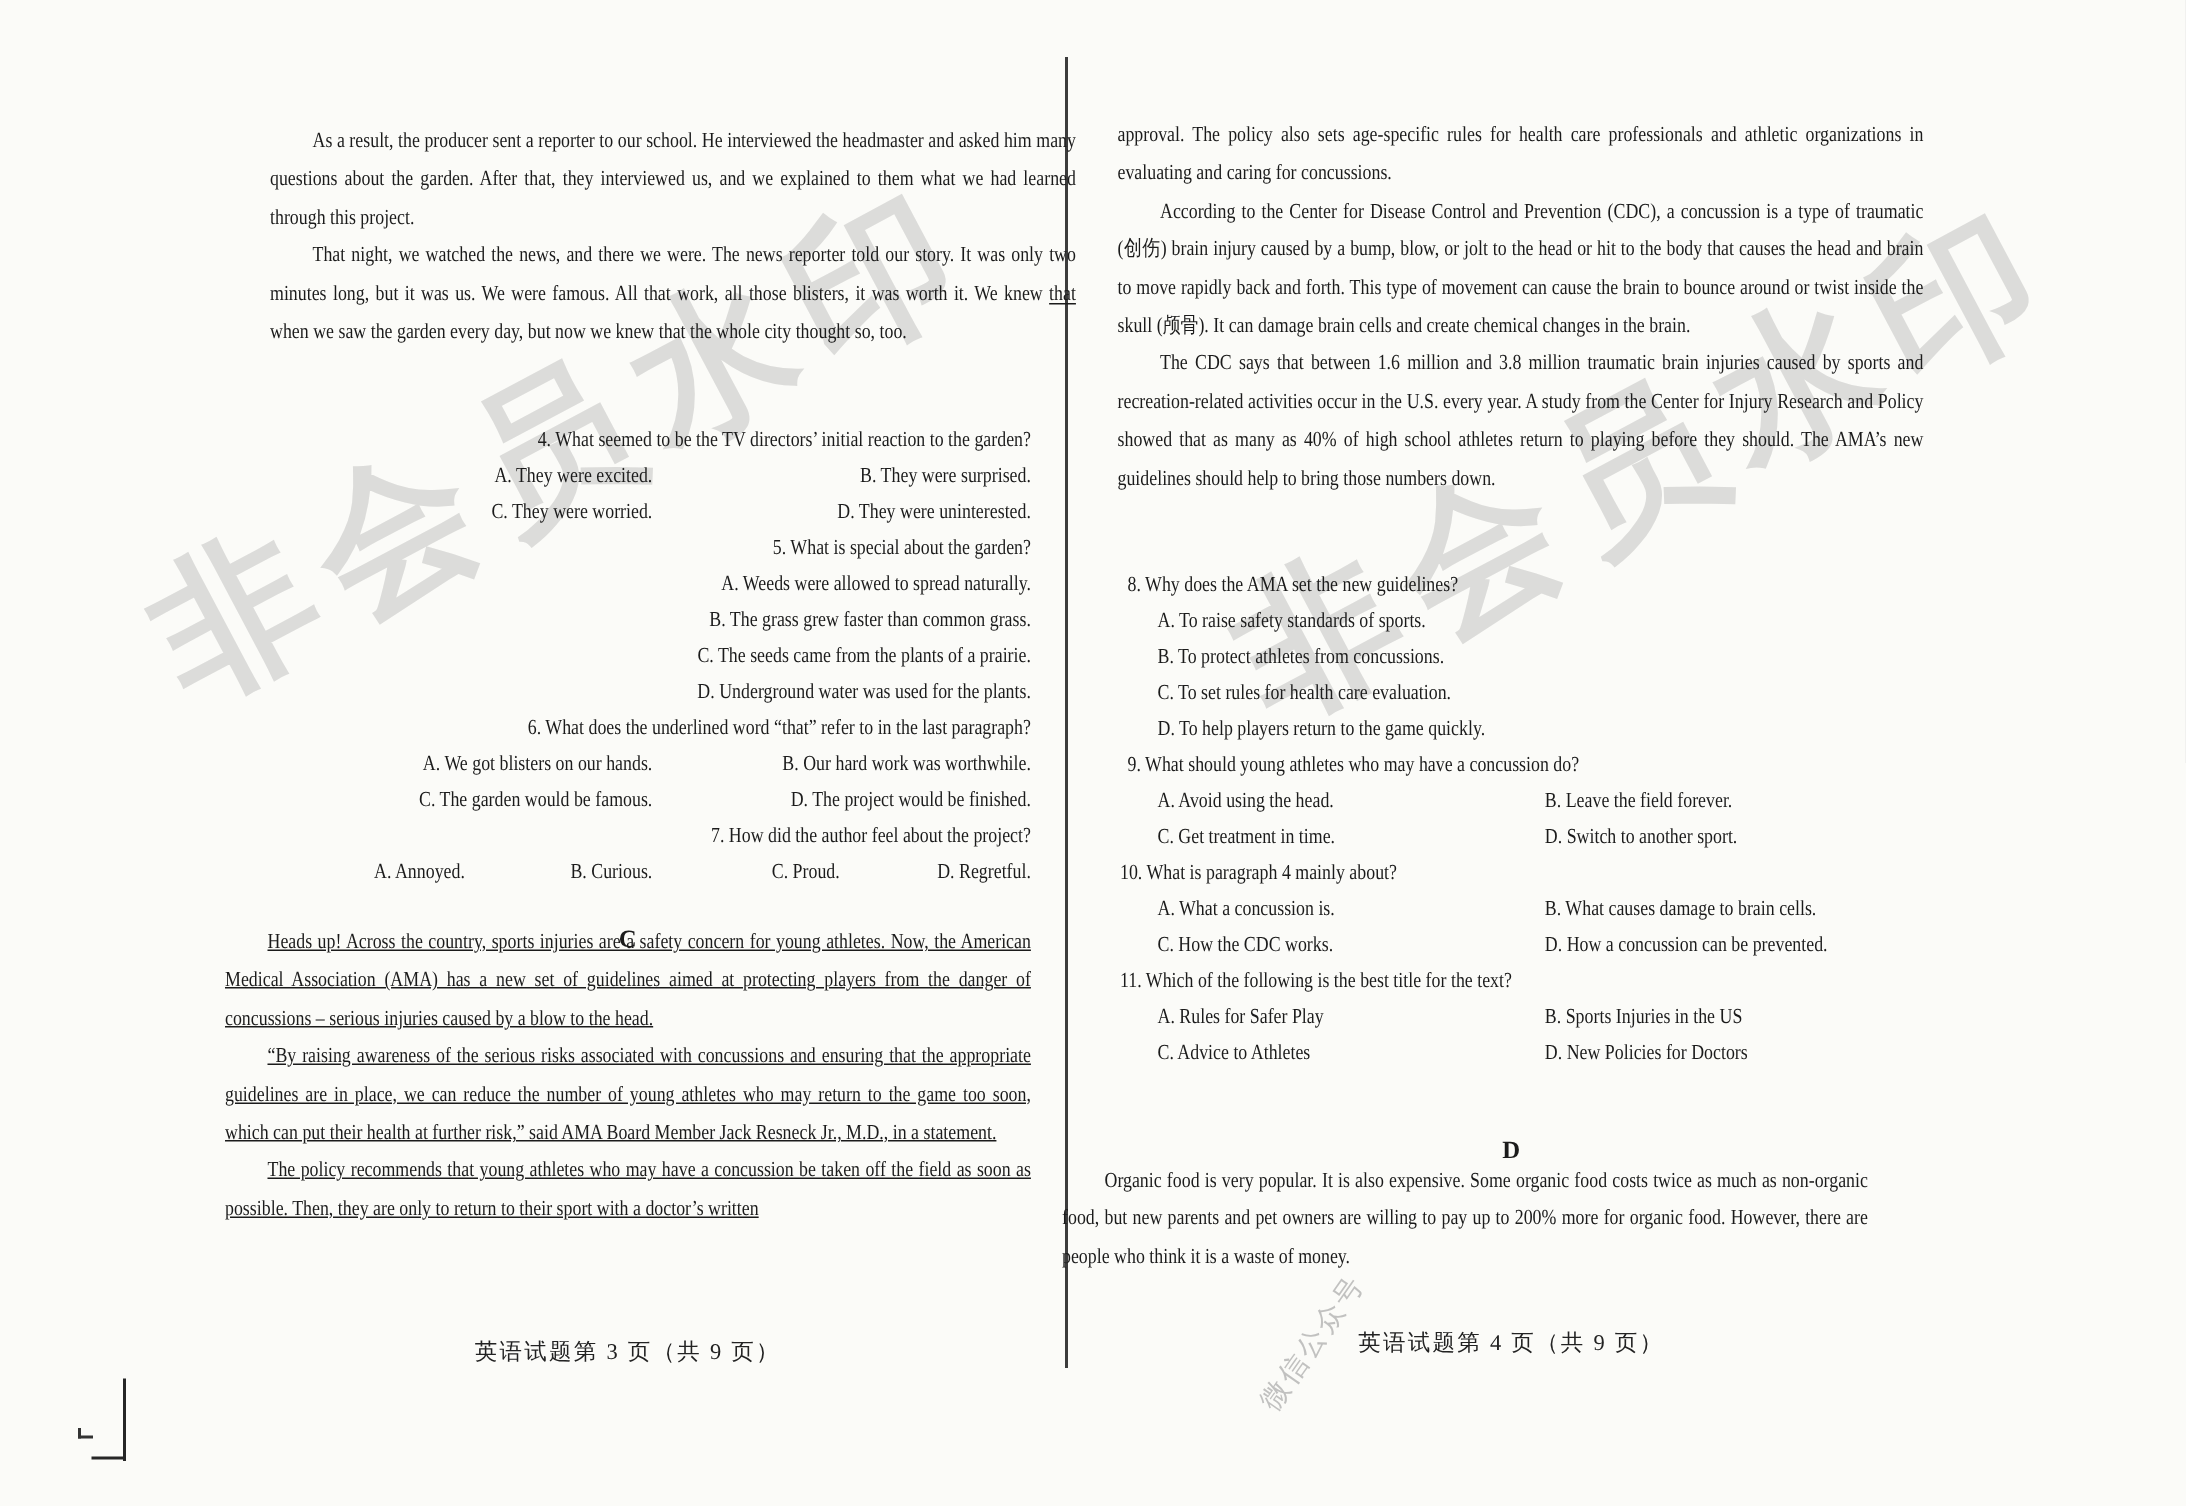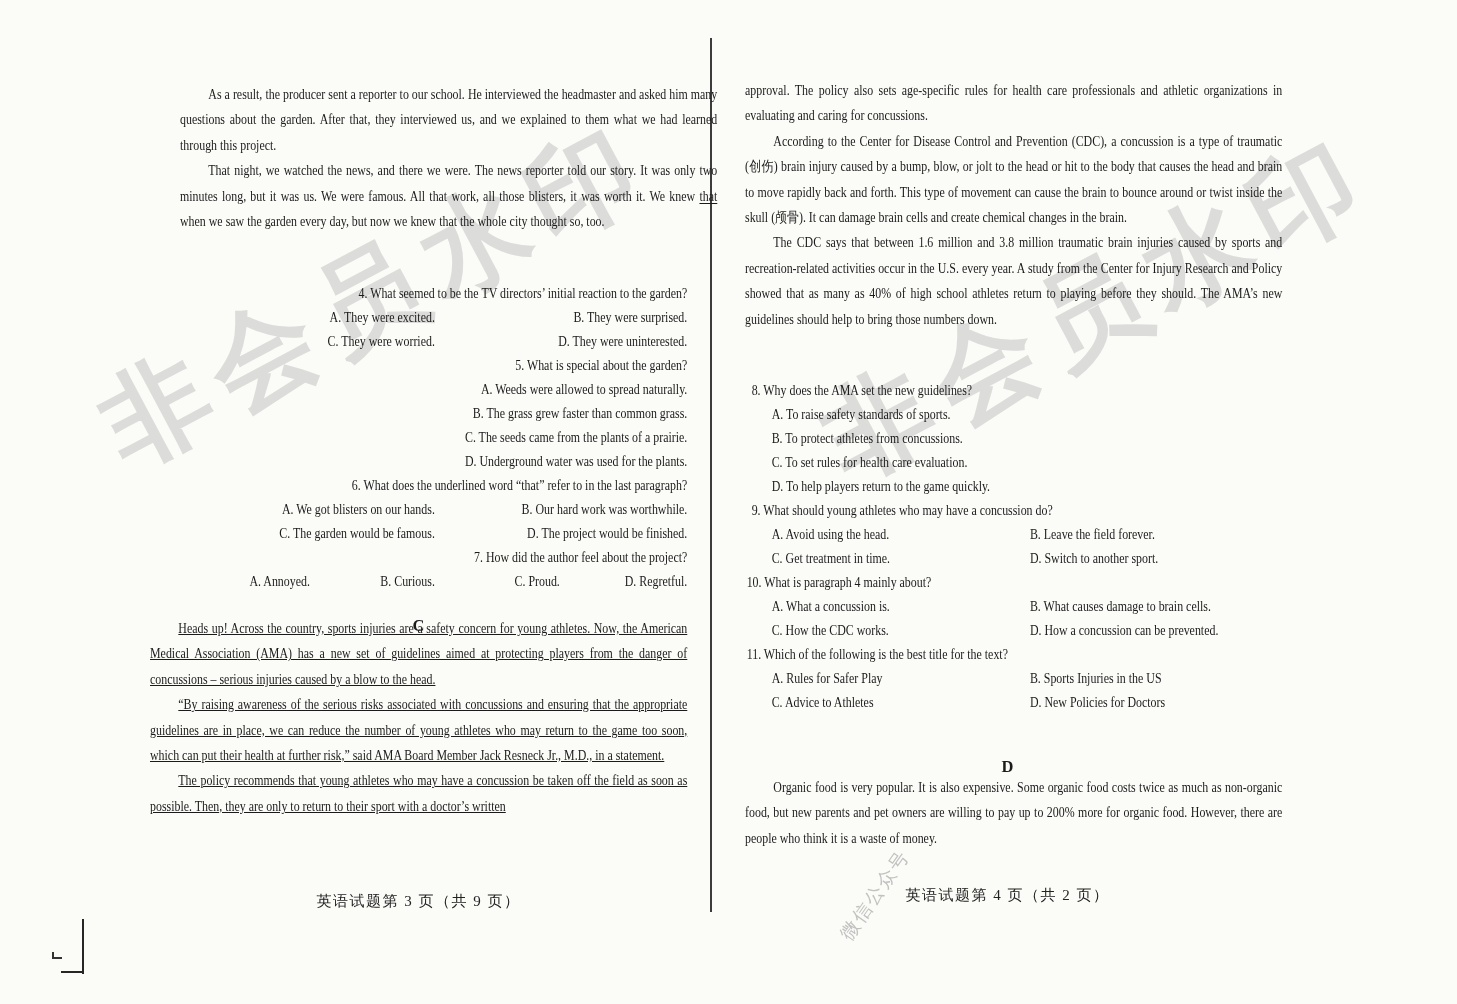--- a/index.html
+++ b/index.html
@@ -198,21 +198,21 @@
           <span class="opt">B. Sports Injuries in the US</span>
           <span class="opt">C. Advice to Athletes</span>
           <span class="opt">D. New Policies for Doctors</span>
         </div>
       </div>
     </div>
   </div>
 
   <div class="section-heading" style="left:745px;top:756px;width:525px;">D</div>
 
-  <div class="colwrap" style="left:745px;top:775px;">
+  <div class="colwrap" style="left:708px;top:775px;">
     <div class="colinner flow">
       <p>Organic food is very popular. It is also expensive. Some organic food costs twice as much as non-organic food, but new parents and pet owners are willing to pay up to 200% more for organic food. However, there are people who think it is a waste of money.</p>
     </div>
   </div>
 
-  <div class="footer" style="left:745px;top:886px;width:525px;">英语试题第 4 页（共 2 页）</div>
+  <div class="footer" style="left:745px;top:886px;width:525px;">英语试题第 4 页（共 9 页）</div>
 
 </div>
 
 </body></html>

